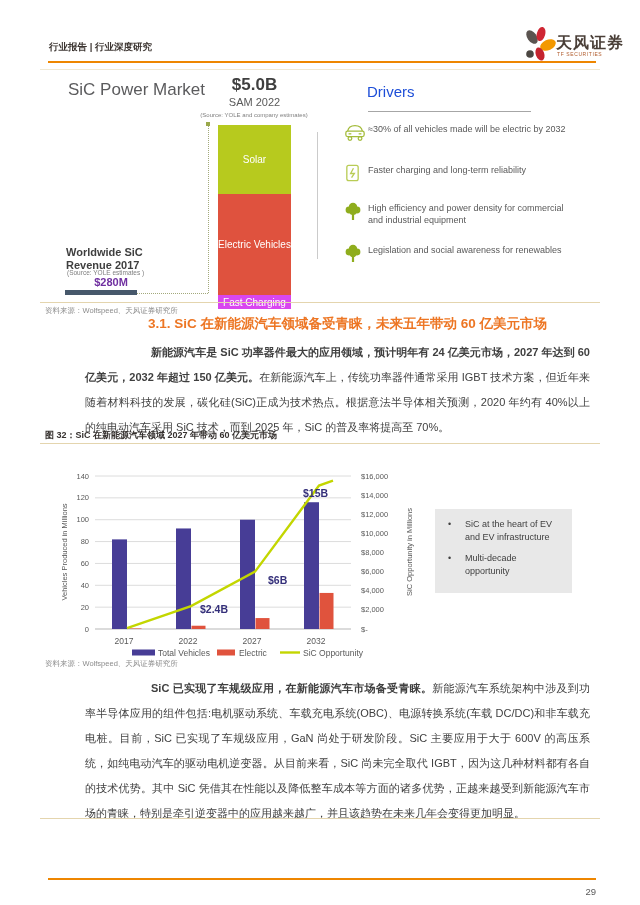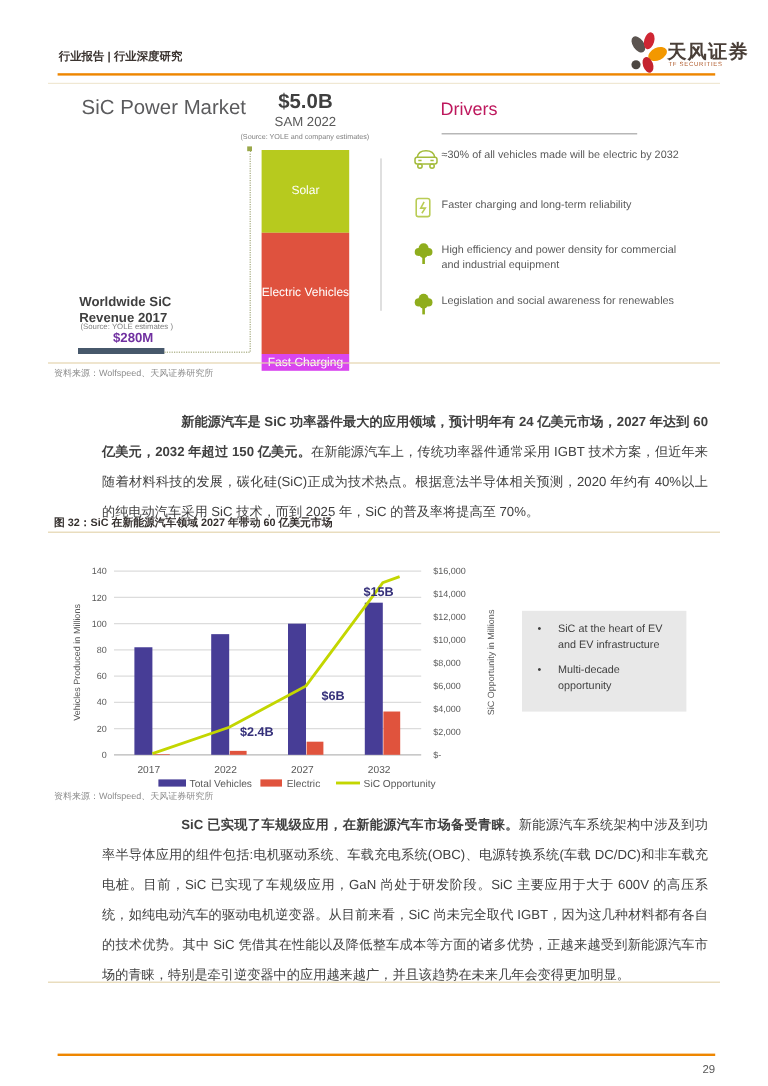--- a/index.html
+++ b/index.html
@@ -21,21 +21,21 @@
   .f31-wwsrc{left:67px;top:257px;font-size:6.5px;color:#7f7f7f;}
   .f31-280{left:66px;width:90px;top:264px;text-align:center;font-size:11px;font-weight:700;color:#7030a0;}
   .f31-smallbar{left:65px;top:278px;width:72px;height:5px;background:#47586b;}
   .dot-v{left:208px;top:113px;height:168px;width:0;border-left:1px dotted #a3a97c;}
   .dot-h{left:137px;top:281px;width:71px;height:0;border-top:1px dotted #a3a97c;}
   .dot-cap{left:206px;top:110px;width:4px;height:4px;background:#9aa84a;}
   .vsep{left:317px;top:120px;width:1px;height:127px;background:#cbcbcb;}
   #stackbar{left:218px;top:113px;width:73px;}
   .seg{display:flex;align-items:center;justify-content:center;text-align:center;
        color:#fff;font-size:10px;line-height:11px;}
-  .drv-title{left:367px;top:71px;font-size:15px;color:#be185d;}
+  .drv-title{left:367px;top:71px;font-size:15px;color:#1d4ed8;}
   .drv-rule{left:368px;top:99px;width:163px;height:1px;background:#a6a6a6;}
   #drivers .drv-item{position:absolute;left:344px;width:236px;}
   .drv-icon{position:absolute;left:0;top:-2px;width:20px;height:20px;}
   .drv-text{position:absolute;left:24px;top:0;width:212px;font-size:9px;color:#595959;line-height:11.5px;}
   
   .srcnote{left:45px;font-size:7.5px;color:#8c8c8c;}
   .h31{left:95px;width:505px;top:303px;text-align:center;font-size:13.5px;font-weight:700;color:#ed7624;}
   .para{left:85px;width:505px;font-size:11px;line-height:25px;color:#3f3f3f;
         text-align:justify;text-indent:66px;}
   .figcap{left:45px;font-size:9px;font-weight:700;color:#35302e;}
@@ -134,20 +134,21 @@
               <rect x="7.9" y="11" width="2.2" height="8"></rect>
             </g>
           </svg></span>
         <span class="drv-text">Legislation and social awareness for renewables</span>
       </div>
     </div>
 
   <div class="abs rule-tan" style="left:40px;top:290px;width:560px"></div>
   <div class="abs srcnote" style="top:294px">资料来源：Wolfspeed、天风证券研究所</div>
 
+  <div class="abs h31">3.1. SiC 在新能源汽车领域备受青睐，未来五年带动 60 亿美元市场</div>
   <div class="abs para" style="top:328px"><b>新能源汽车是 SiC 功率器件最大的应用领域，预计明年有 24 亿美元市场，2027 年达到 60 亿美元，2032 年超过 150 亿美元。</b><span>在新能源汽车上，传统功率器件通常采用 IGBT 技术方案，但近年来随着材料科技的发展，碳化硅(SiC)正成为技术热点。根据意法半导体相关预测，2020 年约有 40%以上的纯电动汽车采用 SiC 技术，而到 2025 年，SiC 的普及率将提高至 70%。</span></div>
 
   <div class="abs figcap" style="top:417px">图 32：SiC 在新能源汽车领域 2027 年带动 60 亿美元市场</div>
   <div class="abs rule-tan" style="left:40px;top:431px;width:560px"></div>
 
   <svg id="fig32-chart" class="abs" style="left:58px;top:448px" width="362" height="200" viewBox="0 0 362 200">
       <line x1="37" y1="169" x2="293" y2="169" stroke="#b7b7b7" stroke-width="1"></line>
       <text x="31" y="171.6" text-anchor="end" font-size="7.5" fill="#595959">0</text>
       <line x1="37" y1="147.14285714285714" x2="293" y2="147.14285714285714" stroke="#dcdcdc" stroke-width="1"></line>
       <text x="31" y="149.74285714285713" text-anchor="end" font-size="7.5" fill="#595959">20</text>

